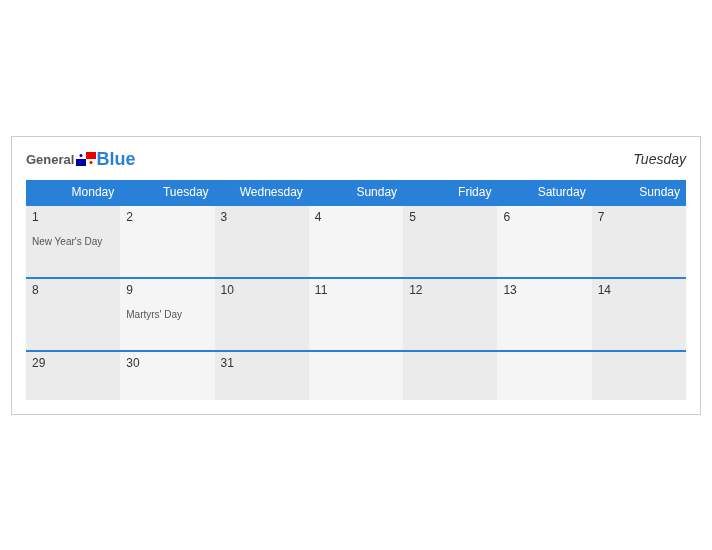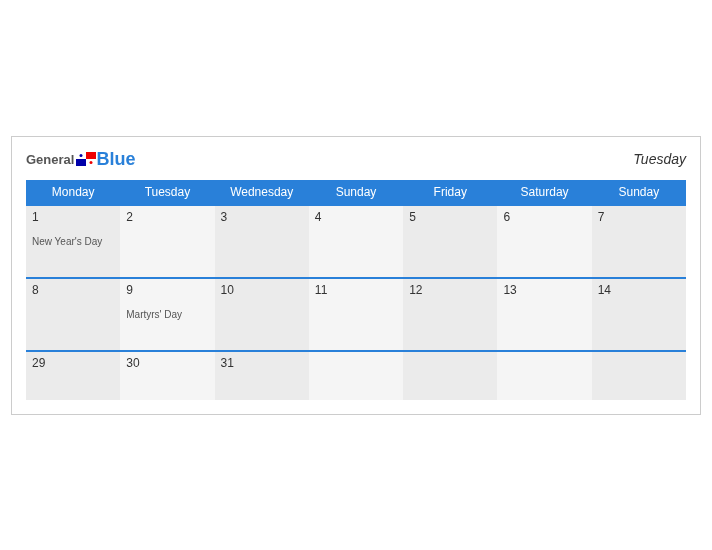--- a/index.html
+++ b/index.html
@@ -70,21 +70,21 @@
       border-collapse: collapse;
     }
     .calendar-table thead tr {
       background: #2980d9;
     }
     .calendar-table thead th {
       color: #fff;
       font-size: 12px;
       font-weight: normal;
       padding: 5px 6px;
-      text-align: center;
+      text-align: right;
       border: none;
     }
     .calendar-table tbody tr {
       border-top: 2px solid #2980d9;
     }
     .calendar-table tbody td {
       vertical-align: top;
       padding: 4px 6px 30px 6px;
       font-size: 12px;
       color: #333;

